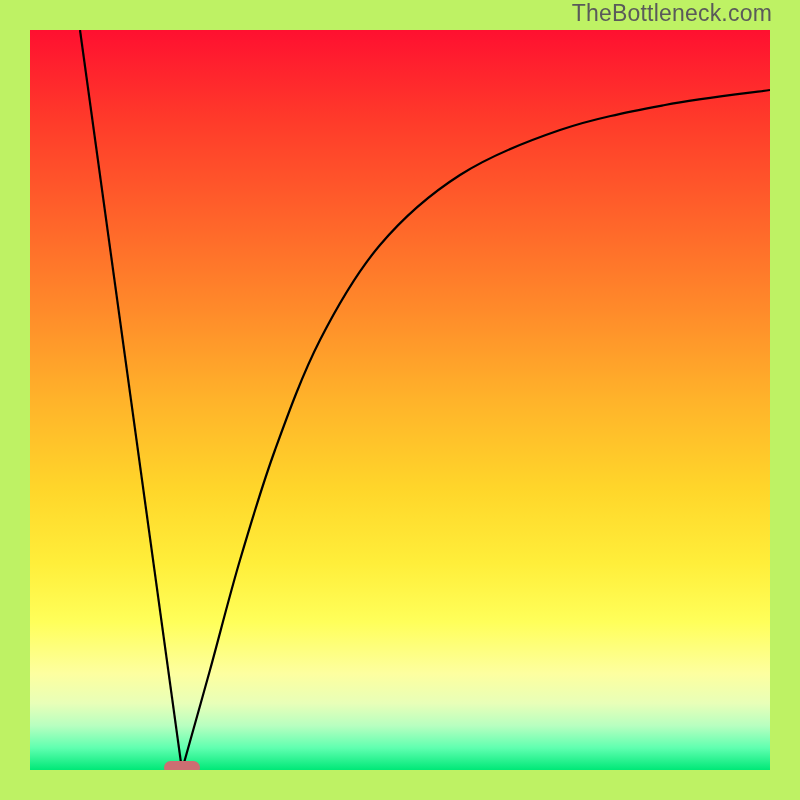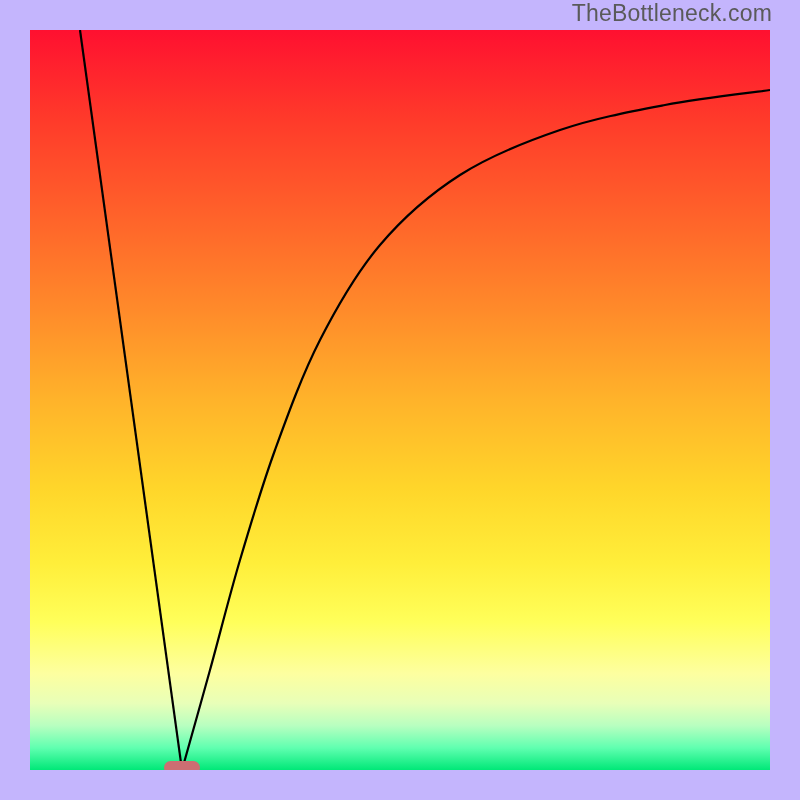--- a/index.html
+++ b/index.html
@@ -10,21 +10,21 @@
     background: #000;
     overflow: hidden;
     font-family: Arial, Helvetica, sans-serif;
   }
   .frame {
     position: absolute;
     top: 0;
     left: 0;
     width: 800px;
     height: 800px;
-    background: #c4b5fd;
+    background: #bef264;
   }
   .plot-area {
     position: absolute;
     top: 30px;
     left: 30px;
     width: 740px;
     height: 740px;
     overflow: hidden;
   }
   .gradient {

